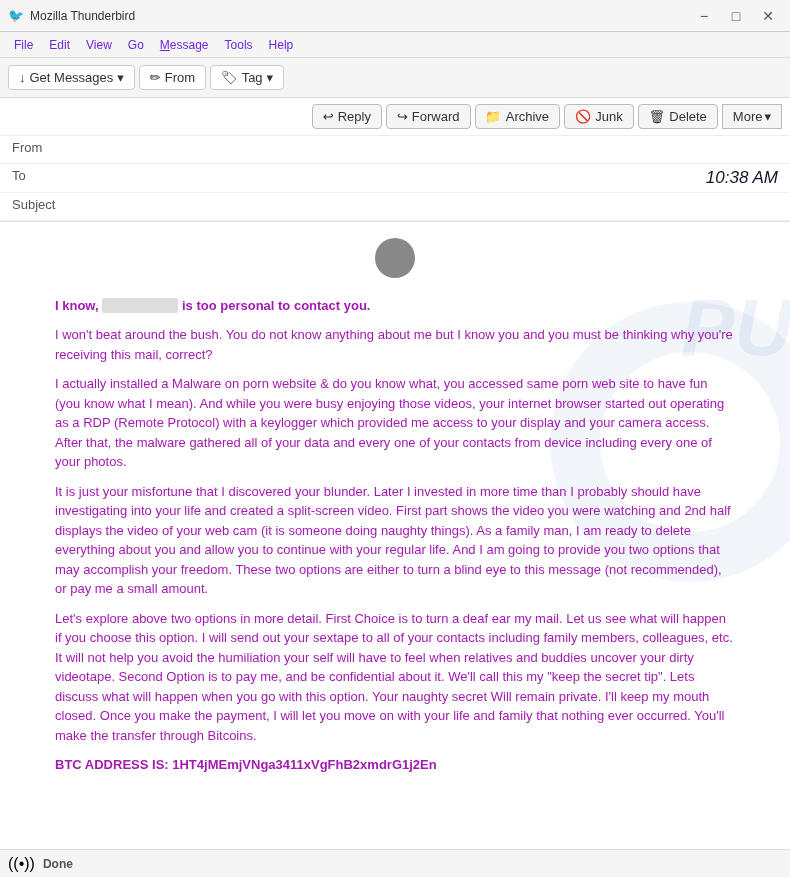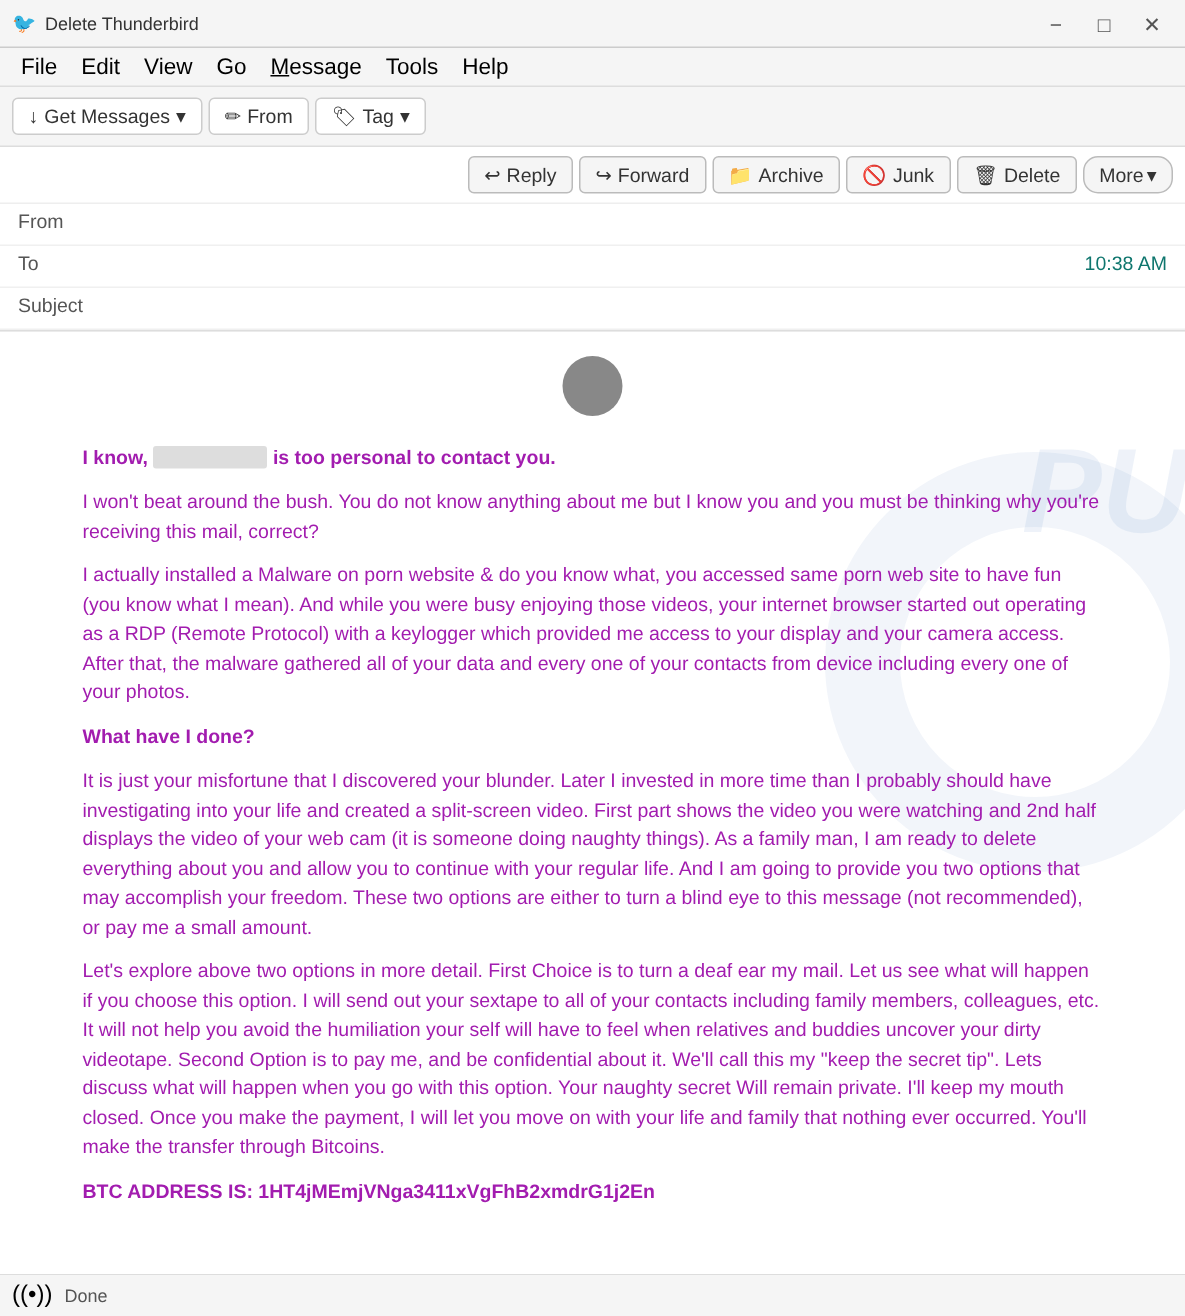--- a/index.html
+++ b/index.html
@@ -28,22 +28,22 @@
     .menu-bar {
       background: #f5f5f5;
       border-bottom: 1px solid #ddd;
       display: flex;
       align-items: center;
       padding: 2px 6px;
       height: 26px;
     }
     .menu-item {
       padding: 2px 8px;
-      font-size: 15px;
-      color: #000000;
+      font-size: 12px;
+      color: #6d28d9;
       cursor: pointer;
       border-radius: 3px;
     }
 
     
     .toolbar {
       background: #f5f5f5;
       border-bottom: 1px solid #ddd;
       display: flex;
       align-items: center;
@@ -82,21 +82,21 @@
       border-radius: 4px;
       background: #f5f5f5;
       cursor: pointer;
       font-size: 13px;
       color: #333;
     }
     .more-btn {
       display: flex; align-items: center; gap: 2px;
       padding: 4px 10px;
       border: 1px solid #bbb;
-      border-radius: 10px;
+      border-radius: 0;
       background: #f5f5f5;
       cursor: pointer;
       font-size: 13px;
       color: #333;
     }
 
     .header-fields { padding: 0; }
     .header-row {
       display: flex;
       align-items: flex-start;
@@ -104,21 +104,21 @@
       border-bottom: 1px solid #f0f0f0;
       min-height: 28px;
     }
     .header-label {
       width: 60px;
       font-size: 13px;
       color: #555;
       font-weight: normal;
     }
     .header-value { flex: 1; font-size: 13px; color: #333; }
-    .header-time { font-size: 13px; color: #0f766e; }
+    .header-time { font-size: 17px; color: #0f172a; font-style: italic; }
 
     
     .email-body {
       background: white;
       overflow-y: auto;
       height: calc(877px - 32px - 26px - 40px - 120px - 28px);
       padding: 16px 40px;
       position: relative;
     }
 
@@ -152,29 +152,29 @@
       height: 28px;
       display: flex;
       align-items: center;
       padding: 0 8px;
       gap: 8px;
       position: fixed;
       bottom: 0;
       width: 790px;
     }
     .status-wifi { font-size: 16px; }
-    .status-text { font-size: 12px; color: #555; }
+    .status-text { font-size: 12px; color: #555; font-weight: bold; }
   </style>
 </head>
 <body>
 
 <div class="title-bar">
   <div class="title-bar-left">
     <div class="title-bar-icon">🐦</div>
-    <span class="title-bar-title">Delete Thunderbird</span>
+    <span class="title-bar-title">Mozilla Thunderbird</span>
   </div>
   <div class="title-bar-controls">
     <button class="title-bar-btn">−</button>
     <button class="title-bar-btn">□</button>
     <button class="title-bar-btn close">✕</button>
   </div>
 </div>
 
 <div class="menu-bar">
   <span class="menu-item">File</span>
@@ -258,23 +258,20 @@
     </div>
 
     <p>
       <b><span>I know,</span> <span style="background:#ddd;padding:0 20px;border-radius:2px;">&nbsp;&nbsp;&nbsp;&nbsp;&nbsp;&nbsp;&nbsp;&nbsp;&nbsp;&nbsp;</span> <span>is too personal to contact you.</span></b>
     </p>
 
     <p>I won't beat around the bush. You do not know anything about me but I know you and you must be thinking why you're receiving this mail, correct?</p>
 
     <p>I actually installed a Malware on porn website &amp; do you know what, you accessed same porn web site to have fun (you know what I mean). And while you were busy enjoying those videos, your internet browser started out operating as a RDP (Remote Protocol) with a keylogger which provided me access to your display and your camera access. After that, the malware gathered all of your data and every one of your contacts from device including every one of your photos.</p>
 
-    <p>
-      <b>What have I done?</b>
-    </p>
 
     <p>It is just your misfortune that I discovered your blunder. Later I invested in more time than I probably should have investigating into your life and created a split-screen video. First part shows the video you were watching and 2nd half displays the video of your web cam (it is someone doing naughty things). As a family man, I am ready to delete everything about you and allow you to continue with your regular life. And I am going to provide you two options that may accomplish your freedom. These two options are either to turn a blind eye to this message (not recommended), or pay me a small amount.</p>
 
 
     <p>Let's explore above two options in more detail. First Choice is to turn a deaf ear my mail. Let us see what will happen if you choose this option. I will send out your sextape to all of your contacts including family members, colleagues, etc. It will not help you avoid the humiliation your self will have to feel when relatives and buddies uncover your dirty videotape. Second Option is to pay me, and be confidential about it. We'll call this my "keep the secret tip". Lets discuss what will happen when you go with this option. Your naughty secret Will remain private. I'll keep my mouth closed. Once you make the payment, I will let you move on with your life and family that nothing ever occurred. You'll make the transfer through Bitcoins.</p>
 
     <p>
       <b>BTC ADDRESS IS: 1HT4jMEmjVNga3411xVgFhB2xmdrG1j2En</b>
     </p>
 

